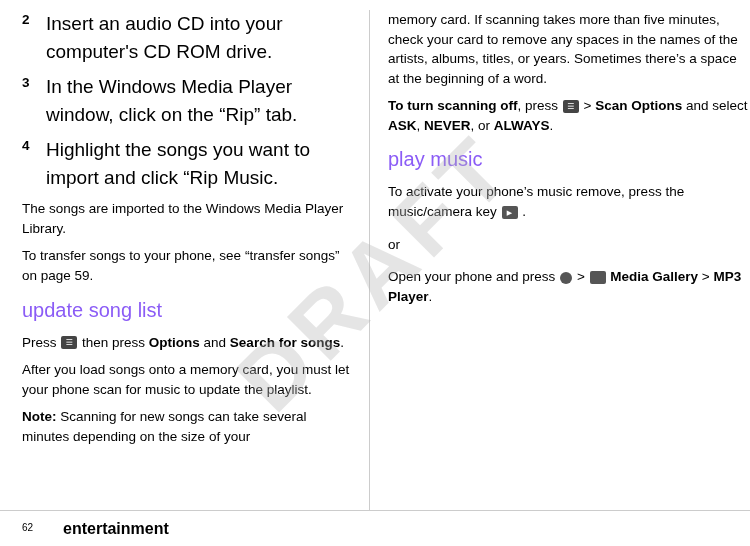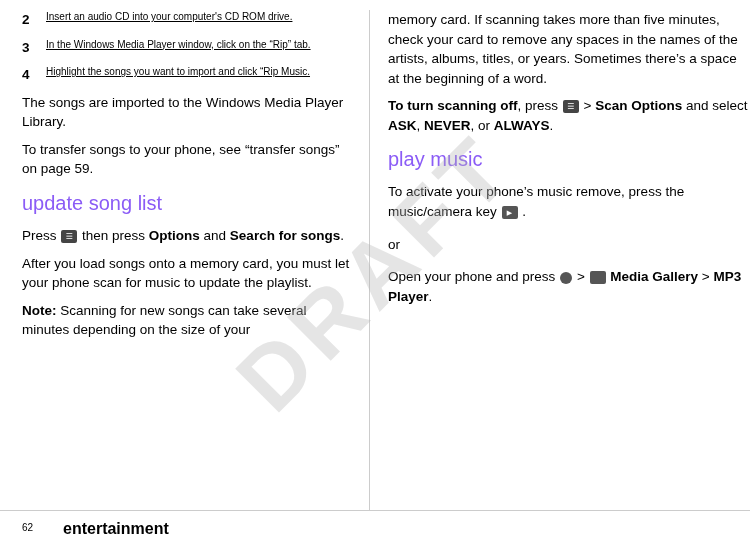--- a/index.html
+++ b/index.html
@@ -46,22 +46,21 @@
     }
 
     .step-number {
       font-weight: bold;
       min-width: 18px;
       margin-right: 6px;
       font-size: 13.5px;
     }
 
     .step-text {
-      font-size: 10px;
-      text-decoration: underline;
+      font-size: 19px;
     }
 
     .paragraph {
       margin-bottom: 8px;
       font-size: 13.5px;
     }
 
     .section-heading {
       font-size: 20px;
       font-weight: normal;

